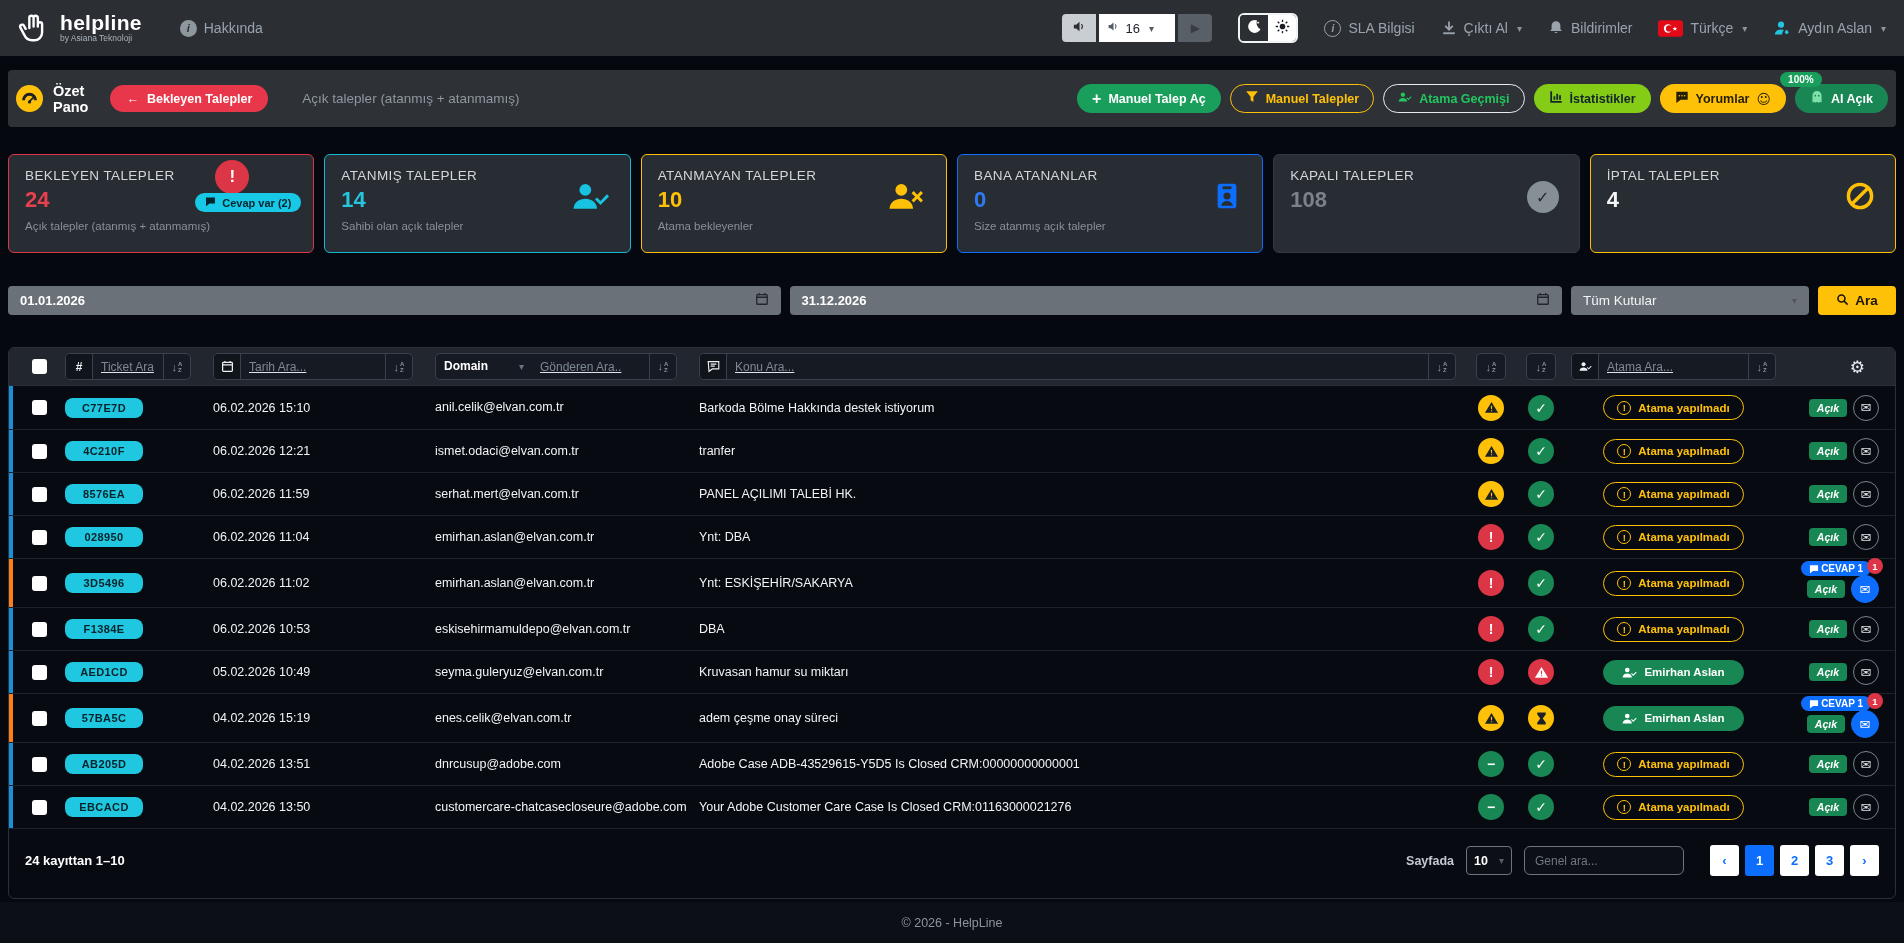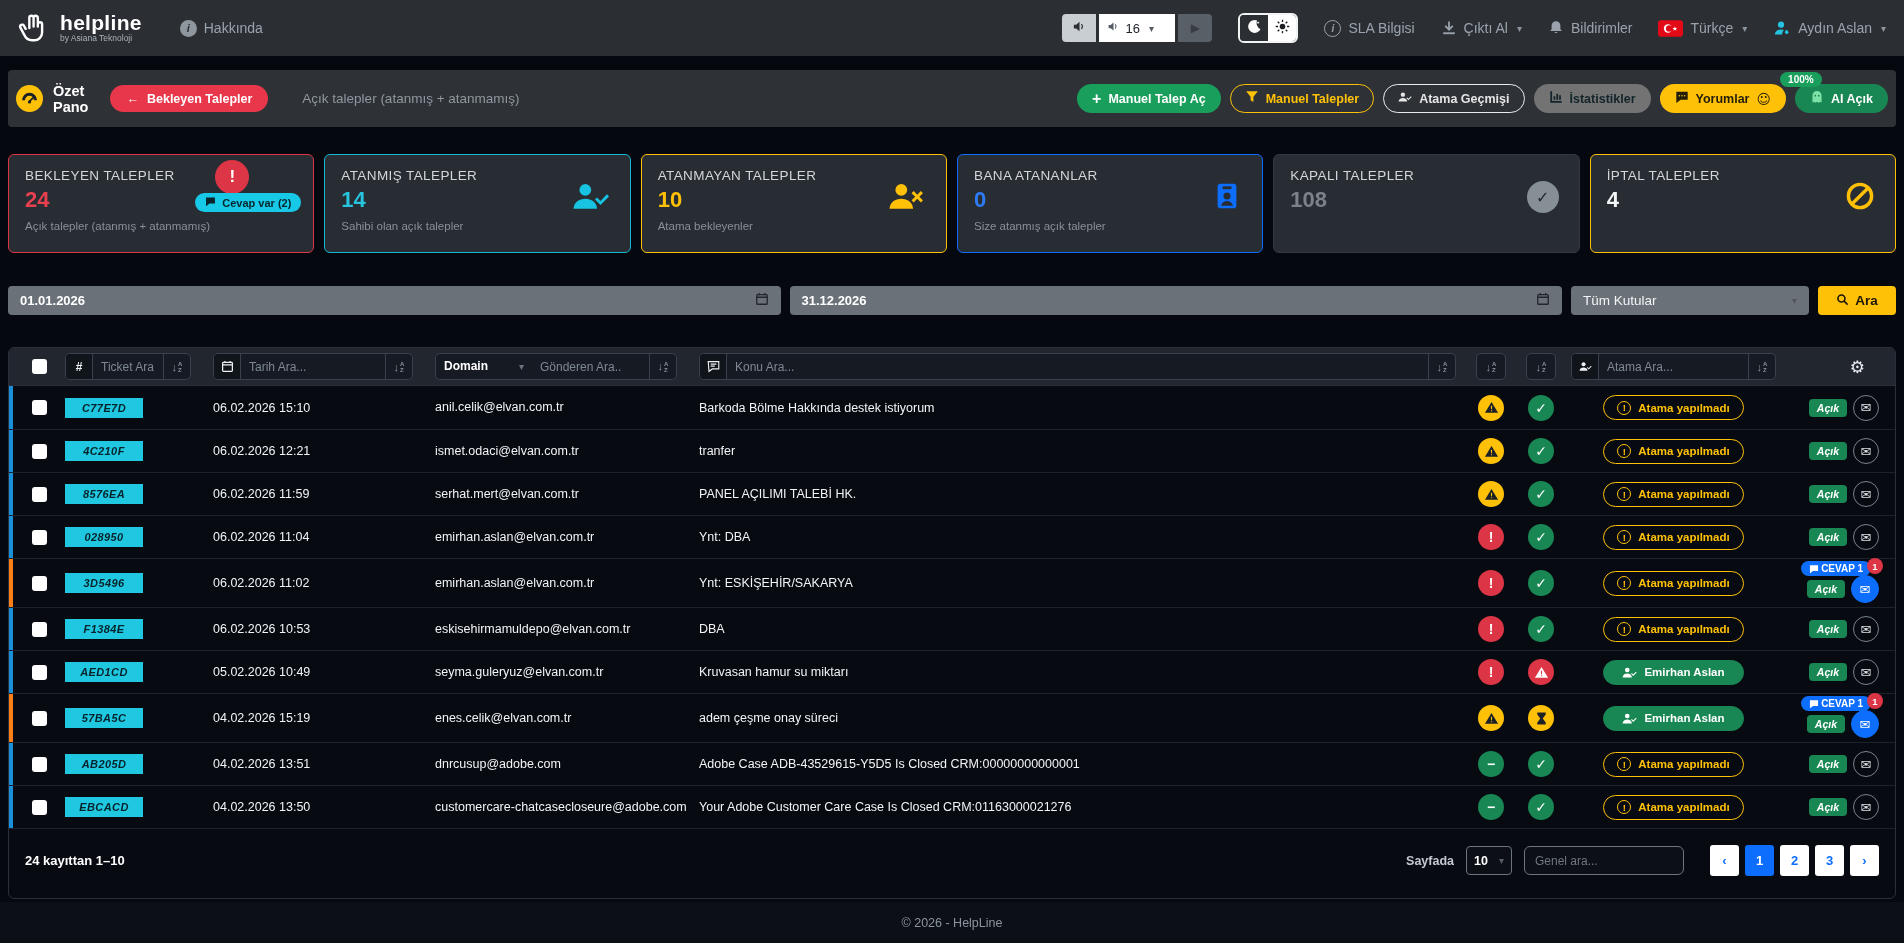--- a/index.html
+++ b/index.html
@@ -48,22 +48,22 @@
   .gauge { width:27px; height:27px; border-radius:50%; background:#ffc107; display:flex; align-items:center; justify-content:center; }
   .gauge svg { width:19px; height:19px; }
   .ph-title { font-size:14.5px; font-weight:bold; color:#fff; line-height:16px; margin-left:10px; }
   .back-btn { margin-left:22px; background:#e8374a; color:#fff; font-weight:bold; font-size:12.5px; border:none; border-radius:15px; height:27px; padding:0 16px; display:flex; align-items:center; gap:8px; cursor:pointer; }
   .ph-sub { margin-left:34px; color:#8f979f; font-size:13.5px; }
   .ph-actions { margin-left:auto; display:flex; align-items:center; gap:9px; }
   .pill-btn { height:29px; border-radius:15px; display:flex; align-items:center; gap:7px; padding:0 14px; font-size:12.5px; font-weight:bold; cursor:pointer; border:1px solid transparent; background:transparent; color:#fff; white-space:nowrap; }
   .pill-btn svg { width:14px; height:14px; }
   .btn-green { background:#1a9e5c; color:#fff; }
   .btn-yellow-o { border-color:#ffc107; color:#ffc107; }
-  .btn-white-o { border-color:#e9ecef; color:#e5e5e5; }
-  .btn-cyan { background:#737373; color:#13242b; }
+  .btn-white-o { border-color:#e9ecef; color:#22c55e; }
+  .btn-cyan { background:#84cc16; color:#13242b; }
   .btn-yellow { background:#ffc107; color:#241e06; }
   .btn-ai { background:#198754; color:#fff; position:relative; }
   .ai-badge { position:absolute; top:-13px; left:-16px; background:#1a9e5c; color:#fff; font-size:10px; font-weight:bold; padding:2px 8px; border-radius:10px; }
 
   
   .cards { display:flex; gap:10px; margin-top:27px; }
   .card { flex:1; height:99px; background:#282c33; border:1px solid var(--bc); border-radius:6px; padding:13px 16px; position:relative; cursor:pointer; }
   .card-title { font-size:13.5px; color:#d3d6da; letter-spacing:.4px; }
   .card-value { font-size:22px; font-weight:bold; margin-top:4px; }
   .card-sub { font-size:11.5px; color:#8a9097; margin-top:7px; }
@@ -92,36 +92,36 @@
   .col-date { width:222px; padding-left:12px; }
   .col-sender { width:264px; padding-left:12px; }
   .col-subject { flex:1; padding-left:12px; min-width:0; }
   .col-s1, .col-s2 { width:50px; justify-content:center; }
   .col-assign { width:215px; justify-content:center; }
   .col-last { width:104px; justify-content:flex-end; gap:6px; padding-right:6px; position:relative; }
   .cb { width:15px; height:15px; background:#fff; border-radius:3px; display:inline-block; cursor:pointer; }
   .hgroup { display:flex; align-items:stretch; background:#161b23; border:1px solid #3a414c; border-radius:5px; height:27px; overflow:hidden; width:calc(100% - 10px); }
   .hicon { width:27px; display:flex; align-items:center; justify-content:center; background:#10141b; border-right:1px solid #3a414c; color:#eef1f4; font-size:12px; font-weight:bold; flex:none; }
   .hicon svg { width:13px; height:13px; }
-  .hin { flex:1; min-width:0; background:transparent; border:none; color:#dfe5ea; font-size:12px; padding:0 8px; }
+  .hin { flex:1; min-width:0; background:transparent; border:none; color:#dfe5ea; font-size:12px; padding:0 8px;text-decoration:underline; }
   .hin::placeholder { color:#7e8893; opacity:1; }
   .dom-sel { flex:none; width:96px; display:flex; align-items:center; justify-content:space-between; padding:0 8px; color:#fff; font-size:12px; font-weight:bold; cursor:pointer; }
   .dom-sel .caret { color:#6b7480; }
   .sortbtn { width:27px; flex:none; border-left:1px solid #3a414c; color:#8a939e; display:flex; align-items:center; justify-content:center; gap:1px; cursor:pointer; background:transparent; }
   .sortbtn.lone { border:1px solid #3a414c; border-radius:5px; width:30px; height:27px; background:#161b23; }
   .sort-arrow { font-size:11px; }
   .az { display:flex; flex-direction:column; font-size:6px; line-height:6px; font-weight:bold; }
   .gear { font-size:17px; color:#e7ebef; cursor:pointer; margin-right:14px; font-family:"DejaVu Sans",sans-serif; }
 
   .trow { display:flex; align-items:center; min-height:43px; border-top:1px solid #1c222b; position:relative; padding:4px 10px 4px 4px; background:#070a11; }
   .trow:first-child { border-top:none; }
   .trow::before { content:""; position:absolute; left:0; top:0; bottom:0; width:4px; background:var(--stripe); }
   .trow .cell { font-size:12.5px; color:#f2f4f6; }
   .col-sender { word-break:break-all; line-height:15px; }
-  .tid { background:#1fc8e0; color:#06222b; font-weight:bold; font-size:11px; letter-spacing:.4px; border-radius:0; padding:4px 0; min-width:78px; text-align:center; cursor:pointer;font-style:italic; }
+  .tid { background:#1fc8e0; color:#06222b; font-weight:bold; font-size:11px; letter-spacing:.4px; border-radius:8px; padding:4px 0; min-width:78px; text-align:center; cursor:pointer; }
   .stat { width:26px; height:26px; border-radius:50%; display:flex; align-items:center; justify-content:center; }
   .stat svg { width:15px; height:15px; }
   .stat .glyph { color:#fff; font-size:14px; font-weight:bold; font-style:normal; }
   .assign-pill { border:1px solid #ffc107; color:#ffc107; font-size:11.5px; font-weight:bold; border-radius:14px; height:25px; display:flex; align-items:center; gap:7px; padding:0 13px; cursor:pointer; white-space:nowrap; }
   .assign-pill .bang { width:14px; height:14px; border:1.4px solid #ffc107; border-radius:50%; font-size:9.5px; display:flex; align-items:center; justify-content:center; font-weight:bold; }
   .assign-pill.assigned { background:#198754; border-color:#198754; color:#fff; padding:0 18px; }
   .assign-pill.assigned svg { width:15px; height:13px; }
   .open-badge { background:#198754; color:#fff; font-size:10.5px; font-weight:bold; border-radius:4px; padding:3px 8px;font-style:italic; }
   .mail { width:26px; height:26px; border-radius:50%; border:1px solid #79828c; color:#dfe3e8; font-size:13px; display:flex; align-items:center; justify-content:center; cursor:pointer; font-family:"DejaVu Sans",sans-serif; }
   .mail.blue { background:#0d6efd; border-color:#0d6efd; color:#fff; width:28px; height:28px; }

